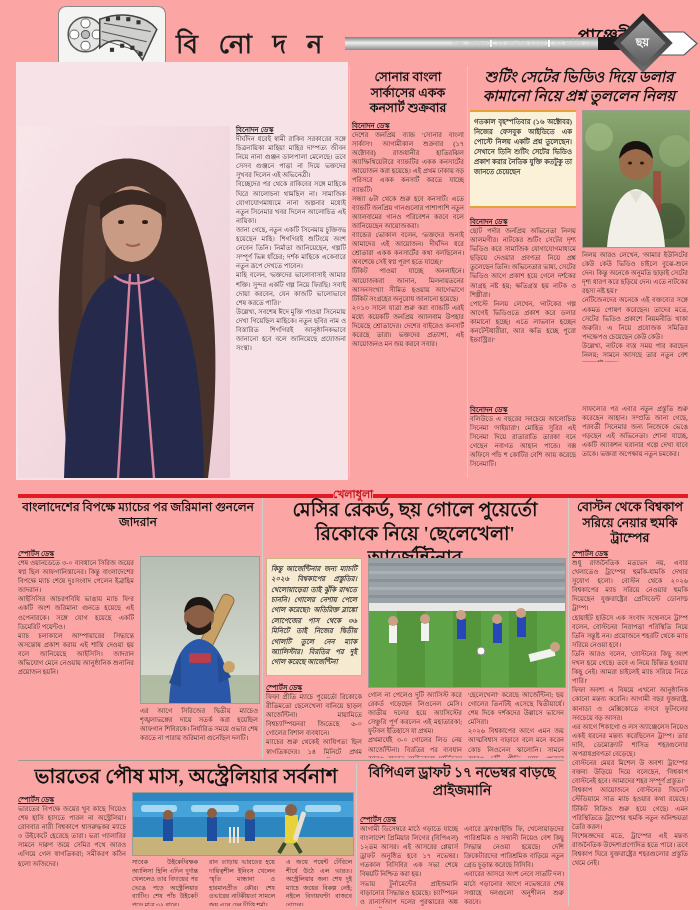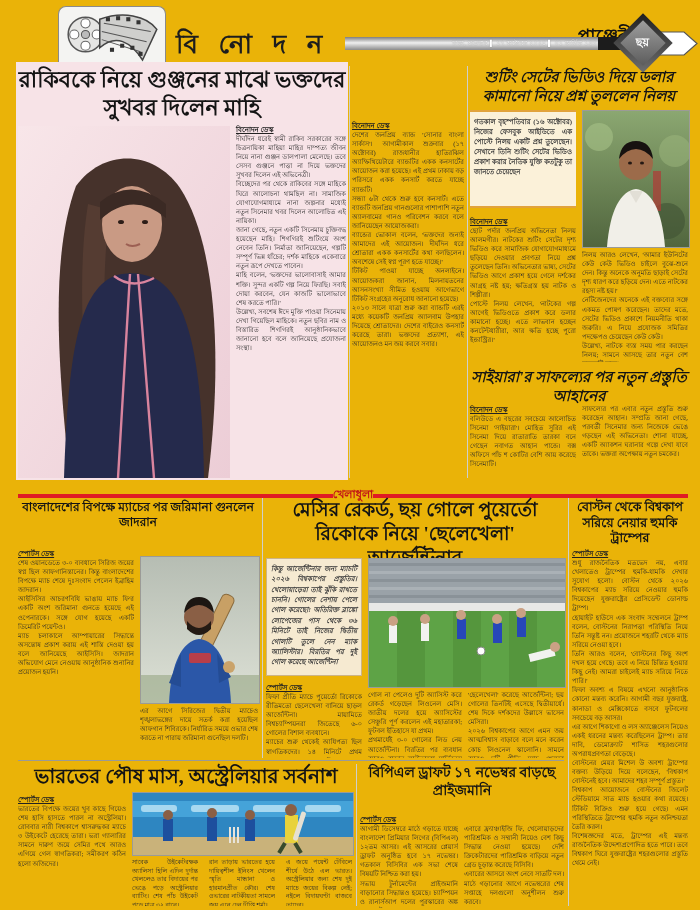--- a/index.html
+++ b/index.html
@@ -1,16 +1,16 @@
 <!DOCTYPE html>
 <html lang="bn"><head>
 <meta charset="utf-8">
 <style>
   html,body{margin:0;padding:0;background:#e8e8e8;}
-  #page{position:relative;width:700px;height:910px;margin:0 auto;background:#eab308;
+  #page{position:relative;width:700px;height:910px;margin:0 auto;background:#fca5a5;
         font-family:"Liberation Serif","DejaVu Serif",serif;color:#1b1b1b;overflow:hidden;}
   .abs{position:absolute;}
   .center{text-align:center;}
   .headline{font-weight:bold;color:#141414;line-height:1.25;}
   .byline{font-size:7px;font-weight:bold;text-decoration:underline;color:#222;}
   .bodytext{font-size:6.6px;line-height:1.38;text-align:justify;color:#2a2a2a;
             white-space:pre-line;overflow:hidden;}
   .vline{position:absolute;width:1px;background:#cfcfcb;}
   .hline{position:absolute;height:1px;background:#9a9a96;}
   .photo{position:absolute;border:1px solid #9b9b97;overflow:hidden;background:#ddd;}
@@ -80,21 +80,20 @@
   <svg class="abs" style="left:656px;top:31px;" width="42" height="25">
     <polygon points="1,1 28,1 41,12.5 28,24 1,24" fill="#ffffff" stroke="#555" stroke-width="1.2"></polygon>
   </svg>
   <div class="page-diamond">
     <div class="inner">
         <span>ছয়</span>
       </div>
   </div>
 
   <div class="mahi-bg"></div>
-  <div class="abs headline hl-xl center" style="left:18px;top:66px;width:328px;">রাকিবকে নিয়ে গুঞ্জনের মাঝে ভক্তদের সুখবর দিলেন মাহি</div>
   <div class="abs byline" style="left:236px;top:124px;">বিনোদন ডেস্ক</div>
   <div class="photo" style="left:18px;top:126px;width:212px;height:352px;border:none;">
     <svg viewBox="0 0 212 352">
       <defs>
         <linearGradient id="pinkbg" x1="0" y1="0" x2="1" y2="1">
           <stop offset="0" stop-color="#f8e6e9"></stop>
             <stop offset="1" stop-color="#eccdd6"></stop>
         </linearGradient>
       </defs>
       <rect width="212" height="352" fill="url(#pinkbg)"></rect>
@@ -109,20 +108,21 @@
       <path d="M112 148 L100 352 M120 148 L136 352" stroke="#d9849e" stroke-width="2.4"></path>
       <path d="M96 150 Q114 164 136 152" stroke="#d9849e" stroke-width="2.4" fill="none"></path>
     </svg>
   </div>
   <div class="abs bodytext" style="left:236px;top:134px;width:110px;height:344px;">দীর্ঘদিন ধরেই স্বামী রাকিব সরকারের সঙ্গে চিত্রনায়িকা মাহিয়া মাহির দাম্পত্য জীবন নিয়ে নানা গুঞ্জন ডালপালা মেলেছে। তবে সেসব গুঞ্জনে পাত্তা না দিয়ে ভক্তদের সুখবর দিলেন এই অভিনেত্রী।
 বিচ্ছেদের পর থেকে রাকিবের সঙ্গে মাহিকে ঘিরে আলোচনা থামছিল না। সামাজিক যোগাযোগমাধ্যমে নানা জল্পনার মধ্যেই নতুন সিনেমার খবর দিলেন আলোচিত এই নায়িকা।
 জানা গেছে, নতুন একটি সিনেমায় চুক্তিবদ্ধ হয়েছেন মাহি। শিগগিরই শুটিংয়ে অংশ নেবেন তিনি। নির্মাতা জানিয়েছেন, গল্পটি সম্পূর্ণ ভিন্ন ধাঁচের; দর্শক মাহিকে একেবারে নতুন রূপে দেখতে পাবেন।
 মাহি বলেন, 'ভক্তদের ভালোবাসাই আমার শক্তি। সুন্দর একটি গল্প নিয়ে ফিরছি। সবাই দোয়া করবেন, যেন কাজটি ভালোভাবে শেষ করতে পারি।'
 উল্লেখ্য, সবশেষ ঈদে মুক্তি পাওয়া সিনেমায় দেখা গিয়েছিল মাহিকে। নতুন ছবির নাম ও বিস্তারিত শিগগিরই আনুষ্ঠানিকভাবে জানানো হবে বলে জানিয়েছে প্রযোজনা সংস্থা।</div>
 
+  <div class="abs headline hl-sm center" style="left:352px;top:70px;width:112px;">সোনার বাংলা সার্কাসের একক কনসার্ট শুক্রবার</div>
   <div class="abs byline" style="left:352px;top:120px;">বিনোদন ডেস্ক</div>
   <div class="abs bodytext" style="left:352px;top:130px;width:112px;height:348px;">দেশের জনপ্রিয় ব্যান্ড 'সোনার বাংলা সার্কাস'। আগামীকাল শুক্রবার (১৭ অক্টোবর) রাজধানীর হাতিরঝিল অ্যাম্ফিথিয়েটারে ব্যান্ডটির একক কনসার্টের আয়োজন করা হয়েছে। এই প্রথম ঢাকায় বড় পরিসরে একক কনসার্ট করতে যাচ্ছে ব্যান্ডটি।
 সন্ধ্যা ৬টা থেকে শুরু হবে কনসার্ট। এতে ব্যান্ডটি জনপ্রিয় গানগুলোর পাশাপাশি নতুন অ্যালবামের গানও পরিবেশন করবে বলে জানিয়েছেন আয়োজকরা।
 ব্যান্ডের ভোকাল বলেন, 'ভক্তদের জন্যই আমাদের এই আয়োজন। দীর্ঘদিন ধরে শ্রোতারা একক কনসার্টের কথা বলছিলেন। অবশেষে সেই স্বপ্ন পূরণ হতে যাচ্ছে।'
 টিকিট পাওয়া যাচ্ছে অনলাইনে। আয়োজকরা জানান, মিলনায়তনের আসনসংখ্যা সীমিত হওয়ায় আগেভাগে টিকিট সংগ্রহের অনুরোধ জানানো হয়েছে।
 ২০১৩ সালে যাত্রা শুরু করা ব্যান্ডটি এরই মধ্যে কয়েকটি জনপ্রিয় অ্যালবাম উপহার দিয়েছে শ্রোতাদের। দেশের বাইরেও কনসার্ট করেছে তারা। ভক্তদের প্রত্যাশা, এই আয়োজনও মন জয় করবে সবার।</div>
 
   <div class="abs headline hl-md center" style="left:470px;top:68px;width:218px;">শুটিং সেটের ভিডিও দিয়ে ডলার কামানো নিয়ে প্রশ্ন তুললেন নিলয়</div>
   <div class="infobox box-orange" style="left:470px;top:110px;width:106px;height:98px;">গতকাল বৃহস্পতিবার (১৬ অক্টোবর) নিজের ফেসবুক আইডিতে এক পোস্টে নিলয় একটি প্রশ্ন তুলেছেন। সেখানে তিনি শুটিং সেটের ভিডিও প্রকাশ করার নৈতিক যুক্তি কতটুকু তা জানতে চেয়েছেন</div>
   <div class="photo" style="left:582px;top:110px;width:106px;height:136px;">
@@ -146,21 +146,20 @@
       <ellipse cx="59" cy="52" rx="2" ry="1.6" fill="#241813"></ellipse>
     </svg>
   </div>
   <div class="abs byline" style="left:470px;top:216px;">বিনোদন ডেস্ক</div>
   <div class="abs bodytext" style="left:470px;top:226px;width:106px;height:136px;">ছোট পর্দার জনপ্রিয় অভিনেতা নিলয় আলমগীর। নাটকের শুটিং সেটের দৃশ্য ভিডিও করে সামাজিক যোগাযোগমাধ্যমে ছড়িয়ে দেওয়ার প্রবণতা নিয়ে প্রশ্ন তুলেছেন তিনি। অভিনেতার ভাষ্য, সেটের ভিডিও আগে প্রকাশ হয়ে গেলে দর্শকের আগ্রহ নষ্ট হয়; ক্ষতিগ্রস্ত হয় নাটক ও শিল্পীরা।
 পোস্টে নিলয় লেখেন, 'নাটকের গল্প আগেই ভিডিওতে প্রকাশ করে ডলার কামানো হচ্ছে। এতে লাভবান হচ্ছেন কনটেন্টধারীরা, আর ক্ষতি হচ্ছে পুরো ইন্ডাস্ট্রির।'</div>
   <div class="abs bodytext" style="left:582px;top:250px;width:106px;height:112px;">নিলয় আরও লেখেন, 'আমার ইউনিটের কেউ কেউ ভিডিও চাইলে বুঝে-শুনে দেন। কিন্তু অনেকে অনুমতি ছাড়াই সেটের দৃশ্য ধারণ করে ছড়িয়ে দেন। এতে নাটকের রহস্য নষ্ট হয়।'
 নেটিজেনদের অনেকে এই বক্তব্যের সঙ্গে একমত পোষণ করেছেন। তাদের মতে, সেটের ভিডিও প্রকাশে নিয়মনীতি থাকা জরুরি। এ নিয়ে প্রযোজক সমিতির পদক্ষেপও চেয়েছেন কেউ কেউ।
 উল্লেখ্য, নাটকে ব্যস্ত সময় পার করছেন নিলয়; সামনে আসছে তার নতুন বেশ কয়েকটি কাজ।</div>
 
-  <div class="abs headline hl-md center" style="left:470px;top:368px;width:218px;">সাইয়ারা'র সাফল্যের পর নতুন প্রস্তুতি আহানের</div>
   <div class="abs byline" style="left:470px;top:404px;">বিনোদন ডেস্ক</div>
   <div class="abs bodytext" style="left:470px;top:414px;width:106px;height:64px;">বলিউডে এ বছরের সবচেয়ে আলোচিত সিনেমা 'সাইয়ারা'। মোহিত সুরির এই সিনেমা দিয়ে রাতারাতি তারকা বনে গেছেন নবাগত আহান পান্ডে। বক্স অফিসে পাঁচ শ কোটির বেশি আয় করেছে সিনেমাটি।</div>
   <div class="abs bodytext" style="left:582px;top:404px;width:106px;height:74px;">সাফল্যের পর এবার নতুন প্রস্তুতি শুরু করেছেন আহান। সম্প্রতি জানা গেছে, পরবর্তী সিনেমার জন্য নিজেকে ভেঙে গড়ছেন এই অভিনেতা। শোনা যাচ্ছে, একটি অ্যাকশন ঘরানার গল্পে দেখা যাবে তাকে। ভক্তরা অপেক্ষায় নতুন চমকের।</div>
 
   <div class="vline" style="left:349px;top:66px;height:412px;"></div>
   <div class="vline" style="left:467px;top:66px;height:412px;"></div>
 
   <div class="divider-row">
     <div class="bar"></div>
     <div class="lbl">খেলাধুলা</div>

